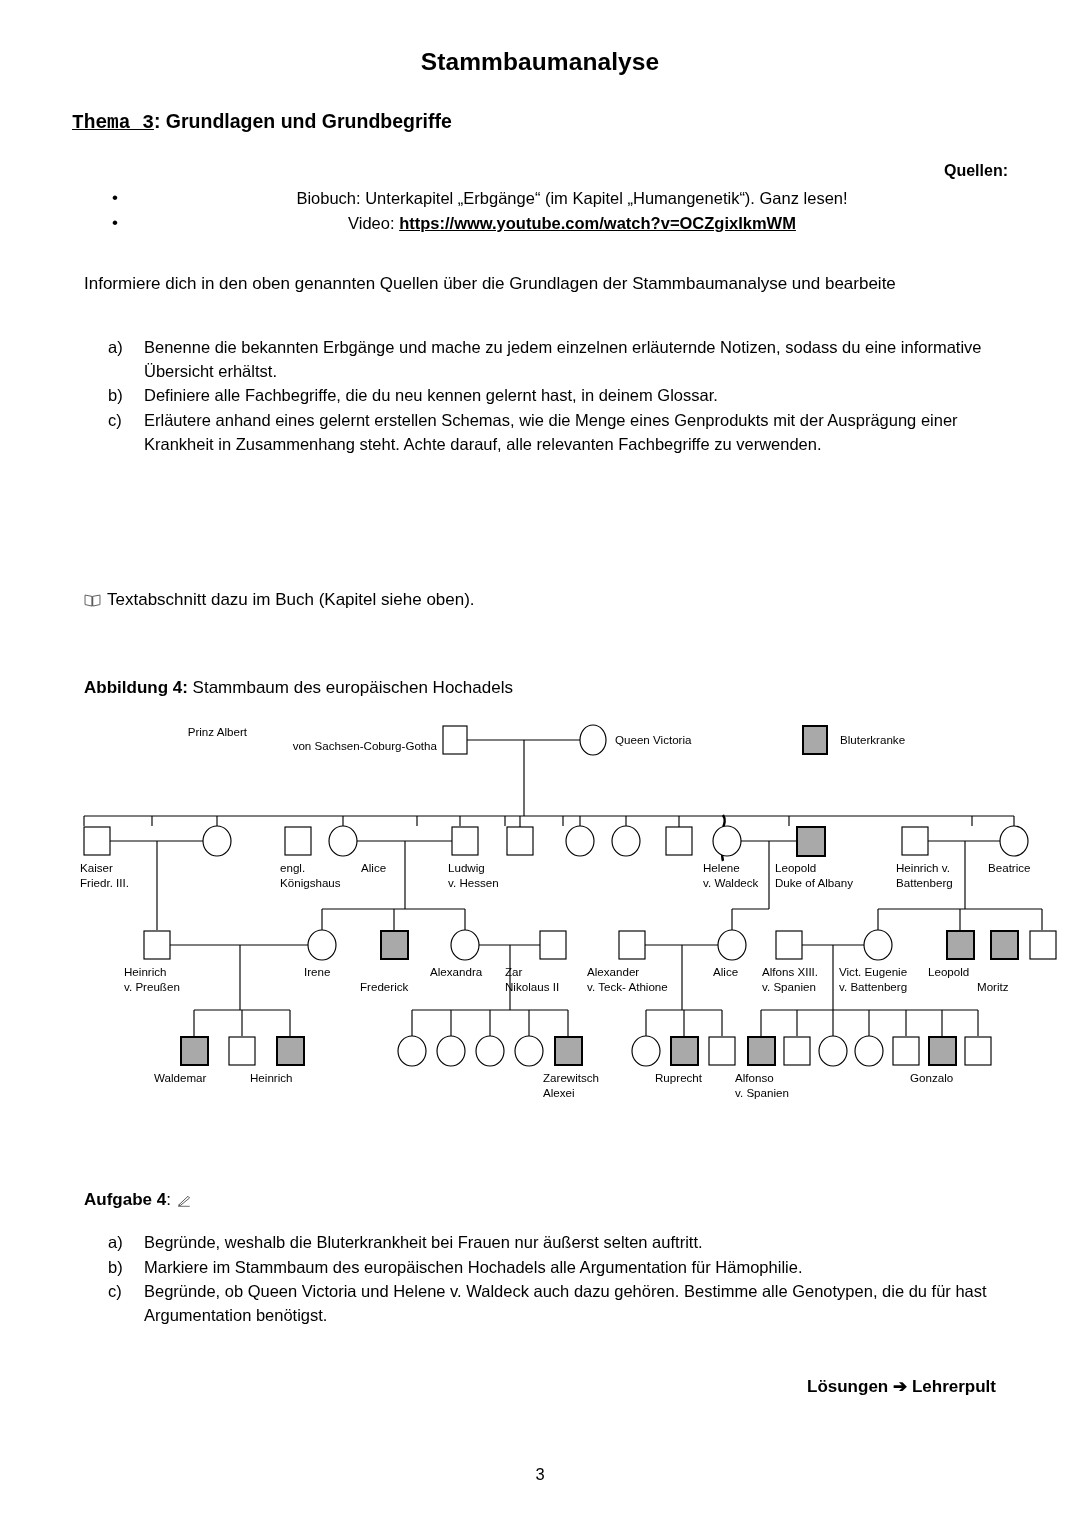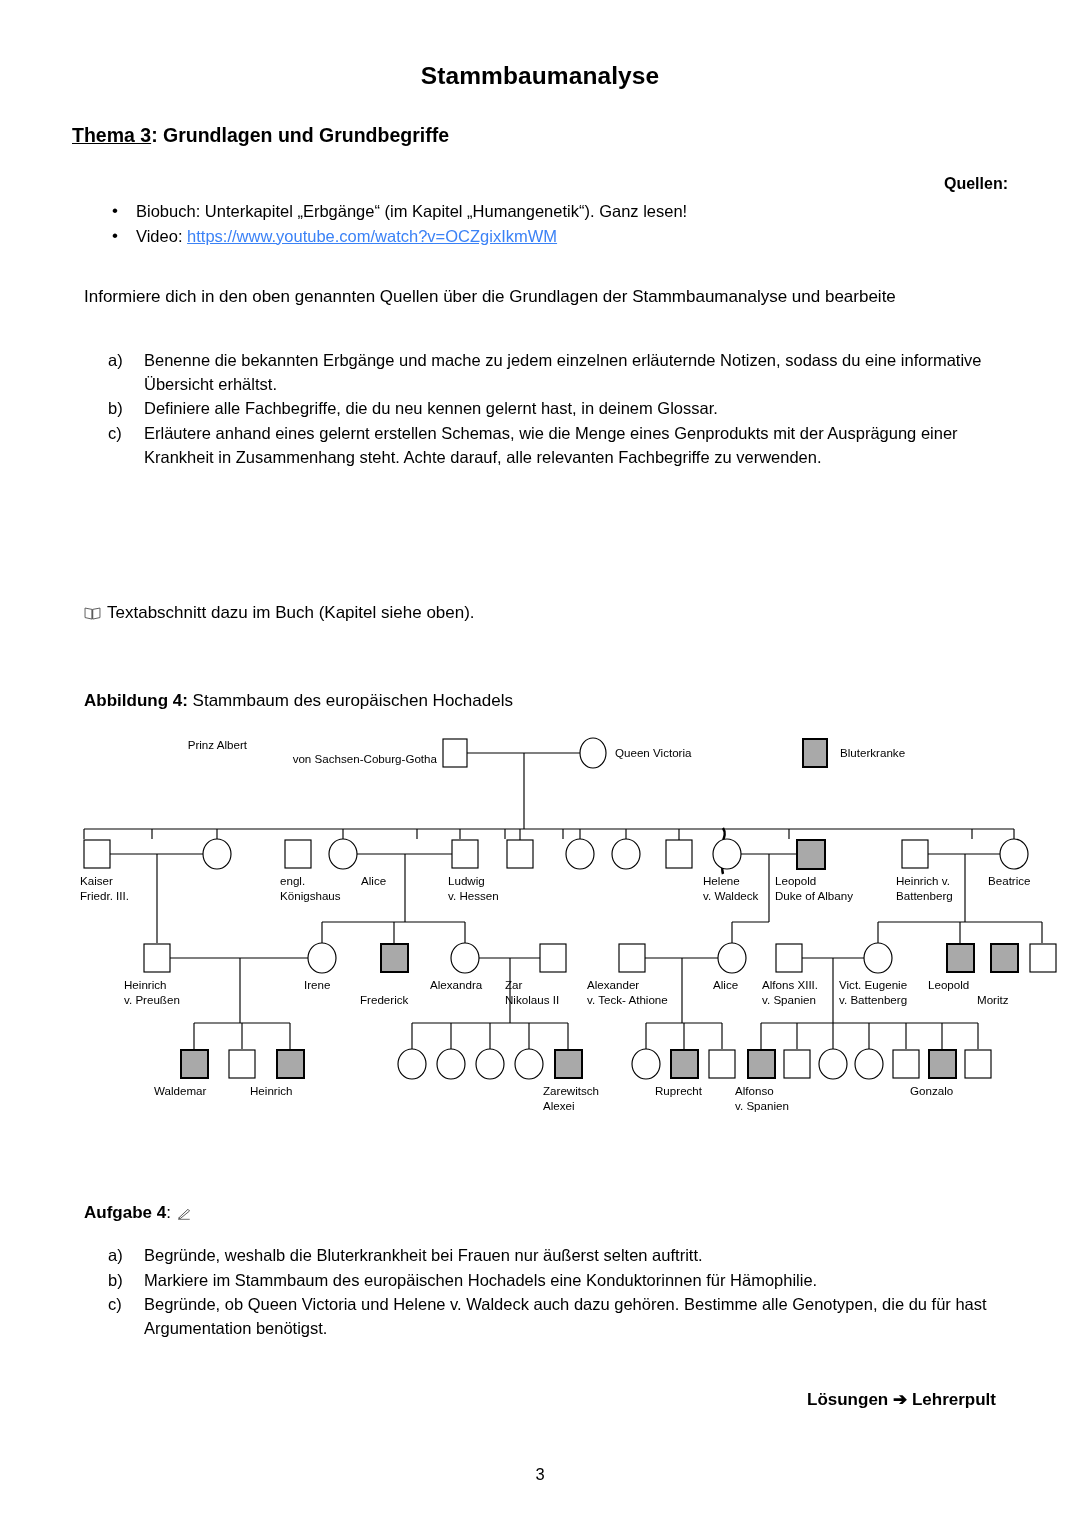--- a/index.html
+++ b/index.html
@@ -16,63 +16,65 @@
     background:#fff;
     box-sizing:border-box;
     padding:0;
     overflow:hidden;
   }
   .doc-title{
     text-align:center;
     font-size:24.5px;
     font-weight:bold;
     margin:0;
-    padding-top:62px;
+    padding-top:48px;
     letter-spacing:.1px;
   }
   .body-wrap{
     padding:0 72px 0 72px;
   }
   .h-section{
     font-size:19.5px;
     font-weight:bold;
     margin:0;
     padding-top:0;
   }
   .h-section .und{
     text-decoration:underline;
+    font-family:Liberation Mono, monospace;
   }
   .lbl-bold{font-weight:bold;text-align:right;}
   p.para{
     font-size:17px;
     line-height:1.42;
     margin:12px;
   }
   ul.bullets{
     list-style:none;
     margin:0;
     padding:0;
   }
   ul.bullets li{
     font-size:16.5px;
     line-height:1.5;
     position:relative;
     padding-left:64px;
     margin:0;
+    text-align:center;
   }
   ul.bullets li:before{
     content:"\2022";
     position:absolute;
     left:40px;
     top:-1px;
     font-size:17px;
   }
   a.link{
-    color:#3b82f6;
-    font-weight:normal;
+    color:#000000;
+    font-weight:bold;
     text-decoration:underline;
     word-break:break-all;
   }
   ol.alpha{
     list-style:none;
     margin:0;
     padding:0;
   }
   ol.alpha li{
     font-size:16.5px;
@@ -402,21 +404,21 @@
     <p class="para"><span class="lbl-bold">Aufgabe 4</span><span>:</span> <span class="pen-icon"><svg viewBox="0 0 16 15" width="14" height="13">
             <path d="M2 12.6 L12.6 2.6 L14.4 4.6 L3.6 13.4 Z" fill="none" stroke="#444" stroke-width="1"></path>
             <path d="M1.4 13.6 L3.7 13.3 L2.1 11.9 Z" fill="#444"></path>
             <path d="M1.2 14.2 L14.6 14.2" stroke="#444" stroke-width="0.9"></path>
           </svg></span></p>
 
     <div class="sp-6"></div>
 
     <ol class="alpha">
       <li><span class="mk">a)</span><span>Begründe, weshalb die Bluterkrankheit bei Frauen nur äußerst selten auftritt.</span></li>
-      <li><span class="mk">b)</span><span>Markiere im Stammbaum des europäischen Hochadels eine Konduktorinnen für Hämophilie.</span></li>
+      <li><span class="mk">b)</span><span>Markiere im Stammbaum des europäischen Hochadels alle Argumentation für Hämophilie.</span></li>
       <li><span class="mk">c)</span><span>Begründe, ob Queen Victoria und Helene v. Waldeck auch dazu gehören. Bestimme alle Genotypen, die du für hast Argumentation benötigst.</span></li>
     </ol>
 
     <div class="sp-34"></div>
 
     <p class="para lbl-bold"><span>Lösungen</span> <span class="arrow-glyph">➔</span> <span>Lehrerpult</span></p>
 
   </div>
 
   <div class="page-num">3</div>

